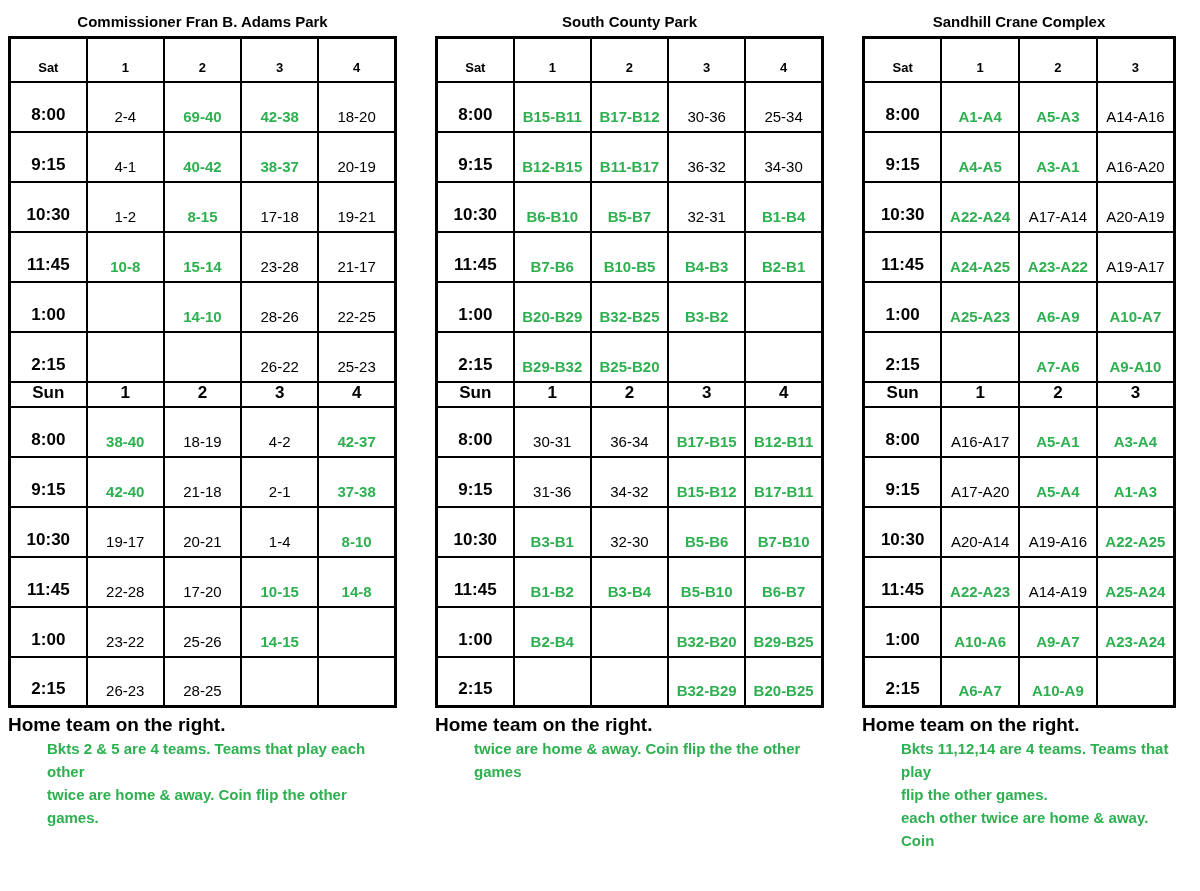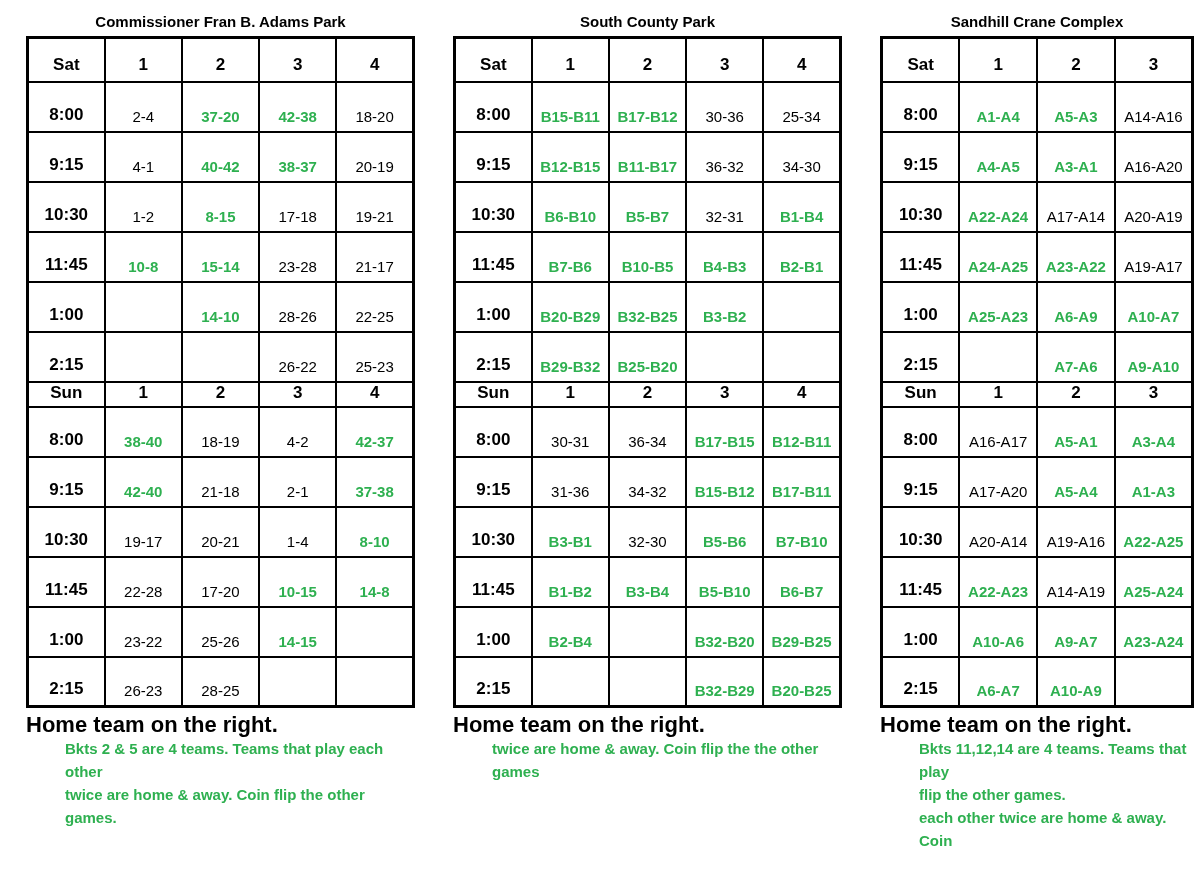--- a/index.html
+++ b/index.html
@@ -5,44 +5,44 @@
   :root { --green: #2eb050; --ink: #000000; }
   * { box-sizing: border-box; }
   html, body { margin: 0; padding: 0; }
   body {
     width: 1200px; height: 891px; background: #ffffff;
     font-family: "Liberation Sans", sans-serif; color: var(--ink);
     overflow: hidden;
   }
   .page {
     width: 1200px; height: 891px;
-    padding: 10px 0 0 26px;
+    padding: 10px 0 0 8px;
     display: flex; align-items: flex-start; gap: 38px;
   }
   .park-col { display: flex; flex-direction: column; }
   .park-col.c5 { width: 389px; }
   .park-col.c4 { width: 314px; }
   .tbl-title {
     text-align: center; font-weight: bold; font-size: 15px;
     height: 26px; line-height: 24px; white-space: nowrap;
   }
   table.sched {
     border-collapse: collapse; table-layout: fixed; width: 100%;
     border: 3px solid #000;
   }
   table.sched td {
     border: 2px solid #000; text-align: center; vertical-align: bottom;
     padding: 0 0 6px 0; overflow: hidden; white-space: nowrap;
   }
-  tr.hdr td { height: 44px; font-weight: bold; font-size: 17px; }
+  tr.hdr td { height: 44px; font-weight: bold; font-size: 13px; }
   tr.subhdr td { height: 20px; padding-bottom: 3px; font-weight: bold; font-size: 17px; margin-top: 16px; }
   tr.data td { height: 50px; font-size: 15px; }
   tr.data td.time { font-weight: bold; font-size: 17px; }
   td.g { color: var(--green); font-weight: bold; }
-  .footer-bold { font-weight: bold; font-size: 22px; margin-top: 5px; line-height: 24px; }
+  .footer-bold { font-weight: bold; font-size: 19px; margin-top: 5px; line-height: 24px; }
   .footer-green {
     color: var(--green); font-weight: bold; font-size: 15px; line-height: 23px; margin-left: 39px;
   }
 </style>
 </head>
 <body>
 
 <div class="page" id="page-root">
     <div class="park-col c5">
       <div class="tbl-title">Commissioner Fran B. Adams Park</div>
@@ -51,21 +51,21 @@
           <tr class="hdr">
             <td>Sat</td>
             <td>1</td>
             <td>2</td>
             <td>3</td>
             <td>4</td>
           </tr>
           <tr class="data">
             <td class="time">8:00</td>
             <td class="b">2-4</td>
-            <td class="g">37-20</td>
+            <td class="g">69-40</td>
             <td class="g">42-38</td>
             <td class="b">18-20</td>
           </tr>
           <tr class="data">
             <td class="time">9:15</td>
             <td class="b">4-1</td>
             <td class="g">40-42</td>
             <td class="g">38-37</td>
             <td class="b">20-19</td>
           </tr>

